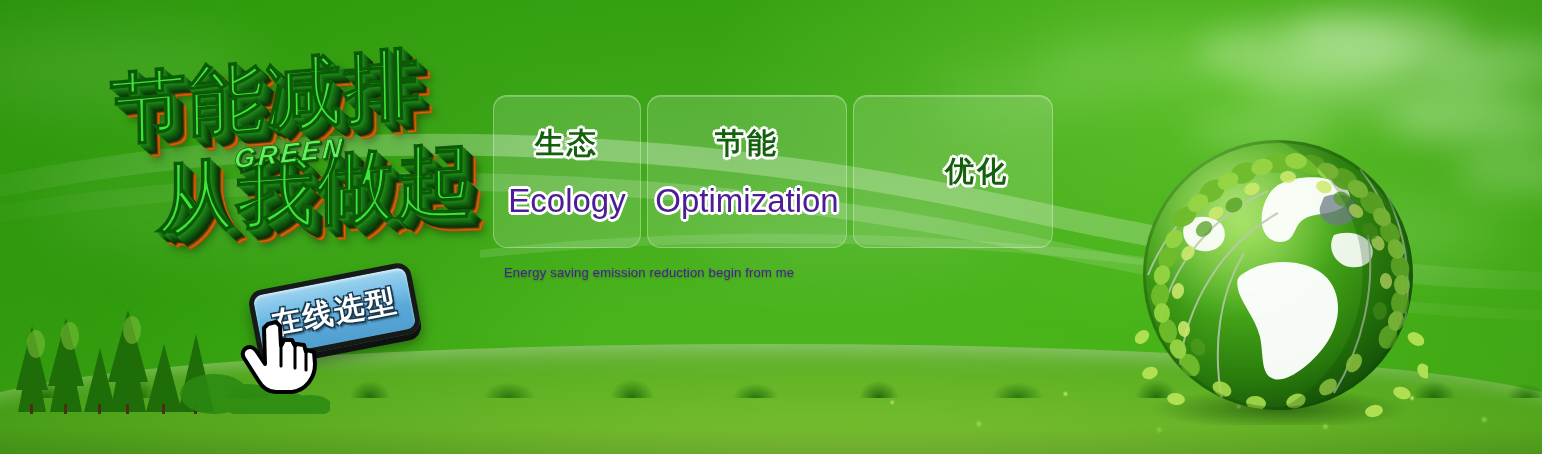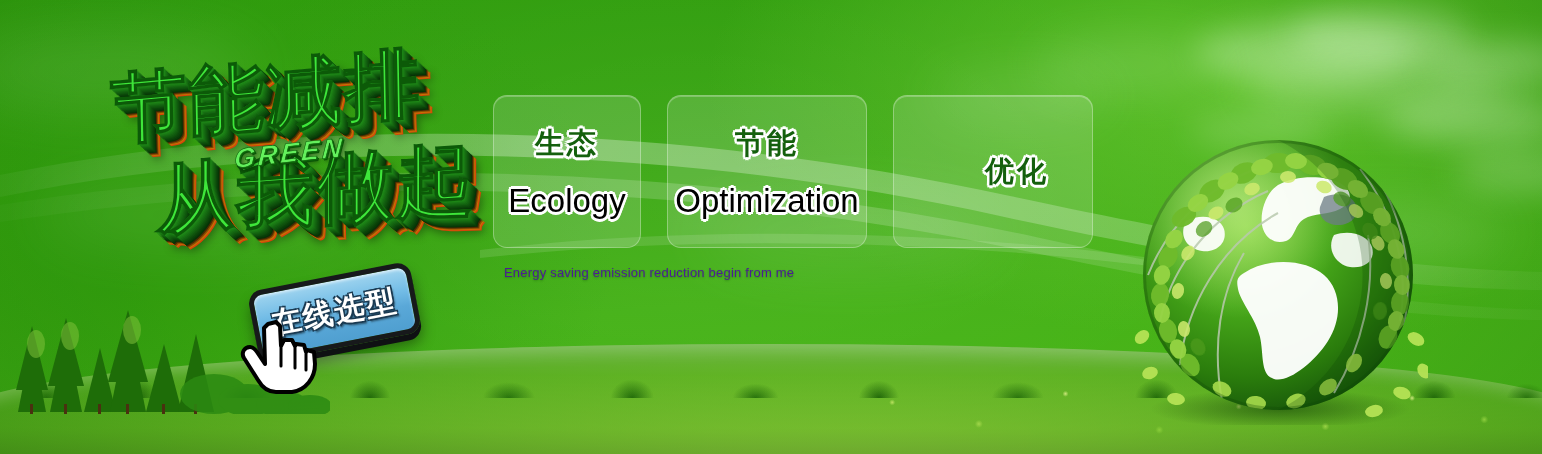--- a/index.html
+++ b/index.html
@@ -153,21 +153,21 @@
     text-shadow:
       -1.5px -1.5px 0 #1a3a52, 1.5px -1.5px 0 #1a3a52,
       -1.5px 1.5px 0 #1a3a52, 1.5px 1.5px 0 #1a3a52,
       2px 3px 2px rgba(0,0,0,.45);
   }
   .cursor-hand{ position:absolute; left:238px; top:316px; width:86px; height:78px; pointer-events:none; }
 
   
   .features{
     position:absolute; left:493px; top:95px;
-    display:flex; gap:26px; align-items:stretch;
+    display:flex; gap:6px; align-items:stretch;
   }
   .fbox{
     width:148px; height:153px;
     border-radius:14px;
     background:rgba(255,255,255,0.14);
     border:1px solid rgba(255,255,255,0.30);
     box-shadow:inset 0 1px 0 rgba(255,255,255,.25);
     display:flex; flex-direction:column;
     align-items:center; justify-content:center;
     gap:18px;
@@ -177,21 +177,21 @@
   .fbox.mid{ width:200px;padding-left:48px; }
   .f-cn{
     font-size:29px; font-weight:bold; letter-spacing:3px;
     color:#14600d;
     text-shadow:
       -2px -2px 0 #fff, 2px -2px 0 #fff, -2px 2px 0 #fff, 2px 2px 0 #fff,
       -2.6px 0 0 #fff, 2.6px 0 0 #fff, 0 -2.6px 0 #fff, 0 2.6px 0 #fff;
   }
   .f-en{
     font-size:33px; letter-spacing:0px;
-    color:#000000;
+    color:#4c1d95;
     white-space:nowrap;
     text-shadow:
       -2px -2px 0 #fff, 2px -2px 0 #fff, -2px 2px 0 #fff, 2px 2px 0 #fff,
       -2.6px 0 0 #fff, 2.6px 0 0 #fff, 0 -2.6px 0 #fff, 0 2.6px 0 #fff;
     text-align: right;
   }
 
   .tagline{
     position:absolute; left:504px; top:265px;
     font-size:13px; color:#4c1d95; letter-spacing:.2px;

